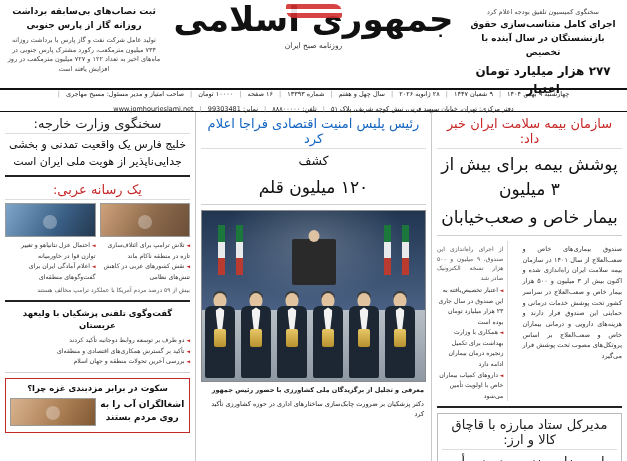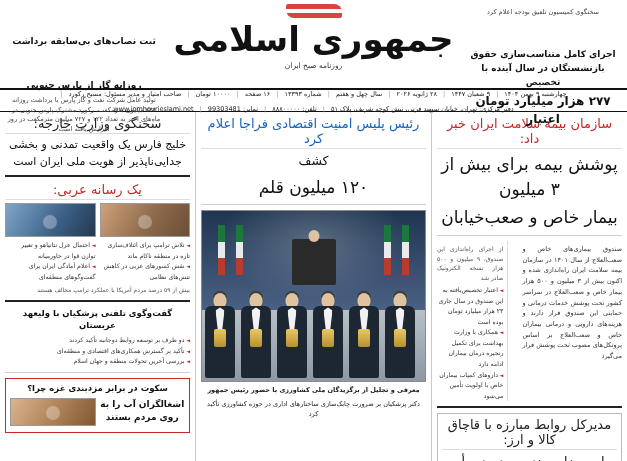--- a/index.html
+++ b/index.html
@@ -48,21 +48,21 @@
     align-items: center;
     justify-content: flex-start;
     position: relative;
   }
   .logo-title {
     font-family: "DejaVu Sans", sans-serif;
     font-weight: bold;
     font-size: 34px;
     letter-spacing: -1px;
     color: #111;
-    margin-top: 20px;
+    margin-top: 0;
     line-height: 1.15;
     white-space: nowrap;
   }
   .logo-flag {
     position: absolute;
     top: 4px;
     left: 50%;
     transform: translateX(-50%);
     width: 56px;
     height: 14px;
@@ -74,21 +74,20 @@
     font-size: 7.5px;
     color: #333;
     margin-top: 2px;
   }
   .mast-right .hl, .mast-left .hl {
     font-weight: bold;
     font-size: 9px;
     color: #111;
     line-height: 1.55;
     display: block;
-    margin-top: 30px;
   }
   .mast-right .big {
     font-weight: bold;
     font-size: 12px;
     color: #111;
     display: block;
     margin-top: 2px;
   }
   .mast-sub {
     font-size: 6.5px;
@@ -287,21 +286,20 @@
   .person .award {
     position: absolute;
     top: 36px; left: 50%; transform: translateX(-50%);
     width: 12px; height: 18px;
     background: linear-gradient(to bottom, #e8c766, #b8912f);
     border-radius: 2px;
   }
   .photo-caption {
     font-size: 6.5px;
     color: #222;
-    text-align: center;
     padding: 3px 2px 0 2px;
     line-height: 1.6;
   }
   .photo-caption b { font-weight: bold; }
   .mini-photo {
     width: 100%;
     height: 34px;
     background: linear-gradient(120deg, #cfa27a, #8d6a4c 55%, #6b4f38);
     border: 1px solid #9a9a9a;
     box-sizing: border-box;
@@ -370,21 +368,21 @@
     <span>۲۸ ژانویه ۲۰۲۶</span>
       <span class="sep">|</span>
     <span>سال چهل و هفتم</span>
       <span class="sep">|</span>
     <span>شماره ۱۳۳۹۳</span>
       <span class="sep">|</span>
     <span>۱۶ صفحه</span>
       <span class="sep">|</span>
     <span>۱۰۰۰۰ تومان</span>
       <span class="sep">|</span>
-    <span>صاحب امتیاز و مدیر مسئول: مسیح رکورد</span>
+    <span>صاحب امتیاز و مدیر مسئول: مسیح مهاجری</span>
       <span class="sep">|</span>
     <span>دفتر مرکزی: تهران، خیابان سپهبد قرنی، نبش کوچه شریف، پلاک ۵۱</span>
       <span class="sep">|</span>
     <span>تلفن: ۸۸۸۰۰۰۰۰</span>
       <span class="sep">|</span>
     <span>نمابر: 99303481</span>
       <span class="sep">|</span>
     <span>www.jomhourieslami.net</span>
   </div>
 
@@ -408,21 +406,21 @@
             <li>اعتبار تخصیص‌یافته به این صندوق در سال جاری ۲۳ هزار میلیارد تومان بوده است</li>
             <li>همکاری با وزارت بهداشت برای تکمیل زنجیره درمان بیماران ادامه دارد</li>
             <li>داروهای کمیاب بیماران خاص با اولویت تأمین می‌شود</li>
           </ul>
         </div>
       </div>
 
       <div class="rule thick"></div>
 
       <div class="boxed">
-        <div class="kicker dark">مدیرکل روابط مبارزه با قاچاق کالا و ارز:</div>
+        <div class="kicker dark">مدیرکل ستاد مبارزه با قاچاق کالا و ارز:</div>
         <div class="headline sm">جلب رضایت‌مندی مردم در رأس تمام اقدامات و تصمیمات مدیران باشد</div>
       </div>
 
     </div>
 
     <div class="col col-mid">
 
       <div class="kicker blue">رئیس پلیس امنیت اقتصادی فراجا اعلام کرد</div>
       <div class="headline sm">کشف</div>
       <div class="headline">۱۲۰ میلیون قلم</div>

